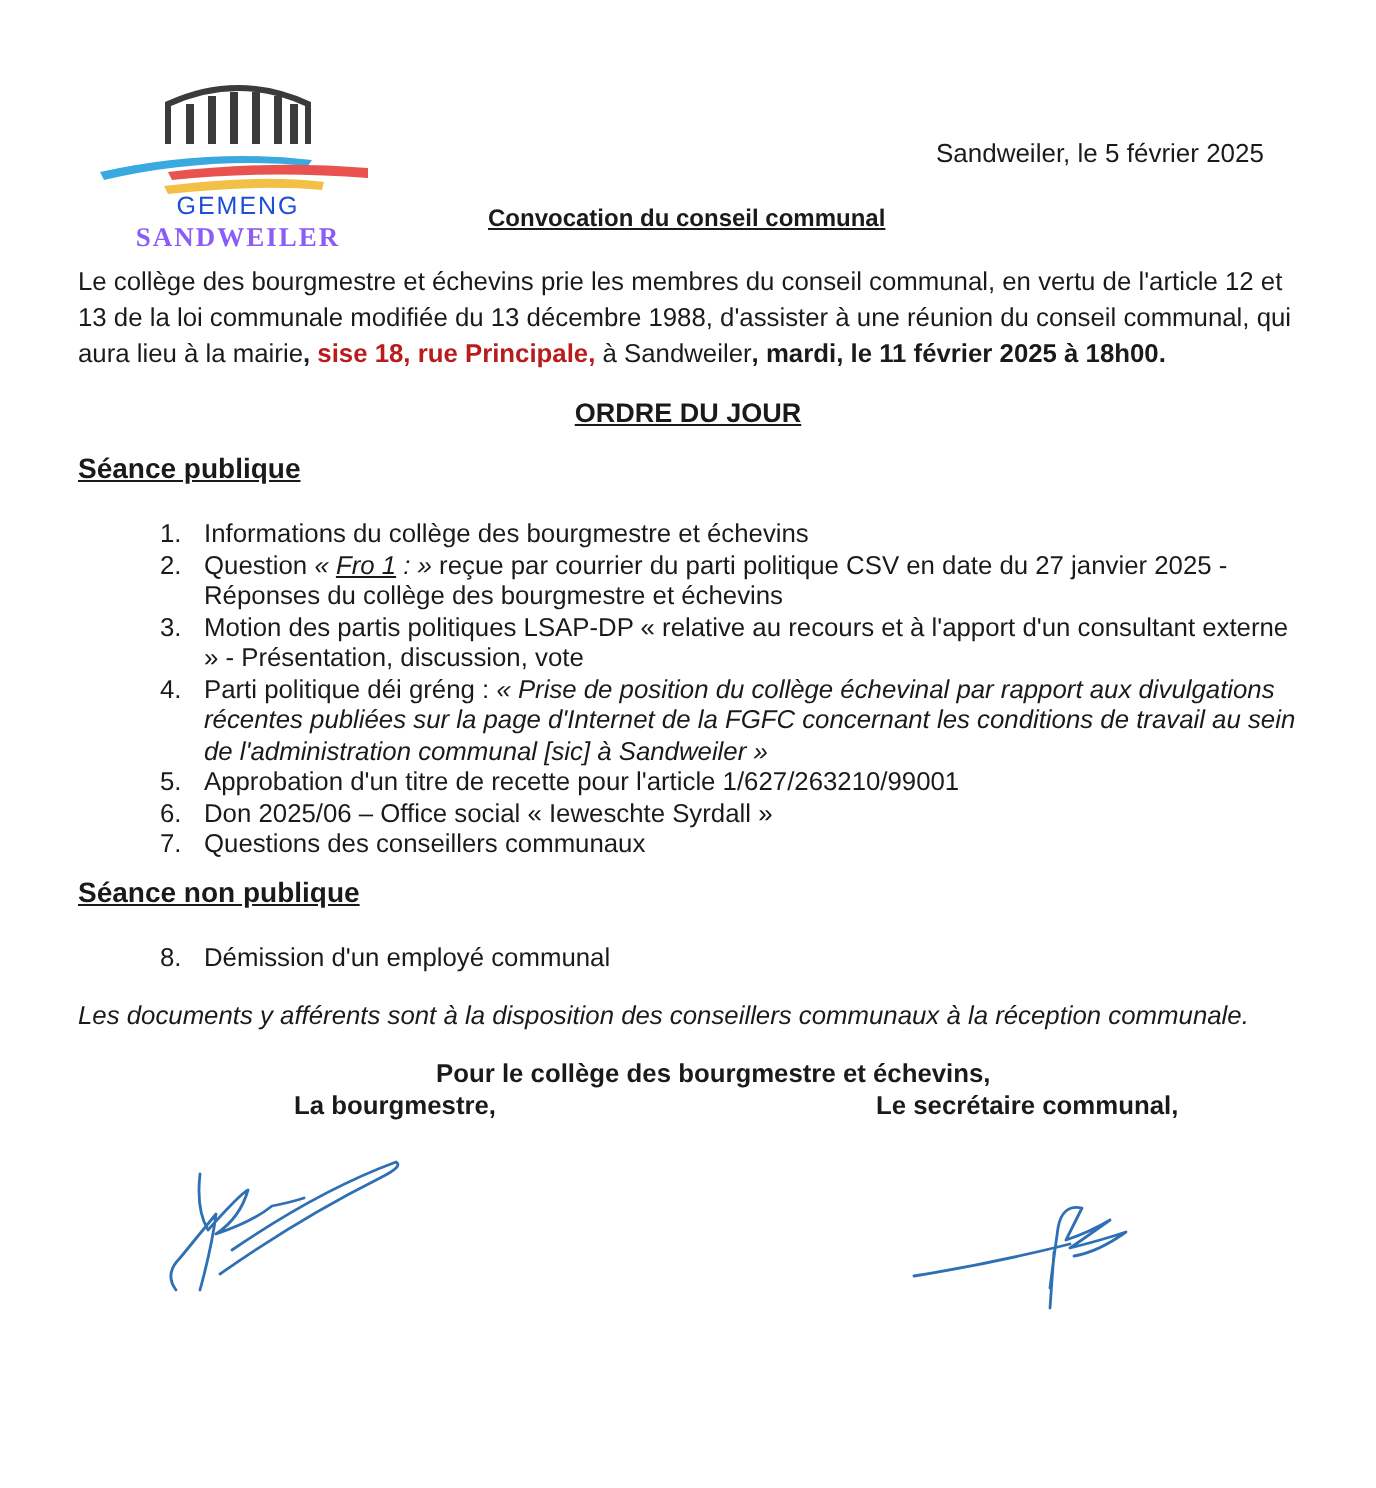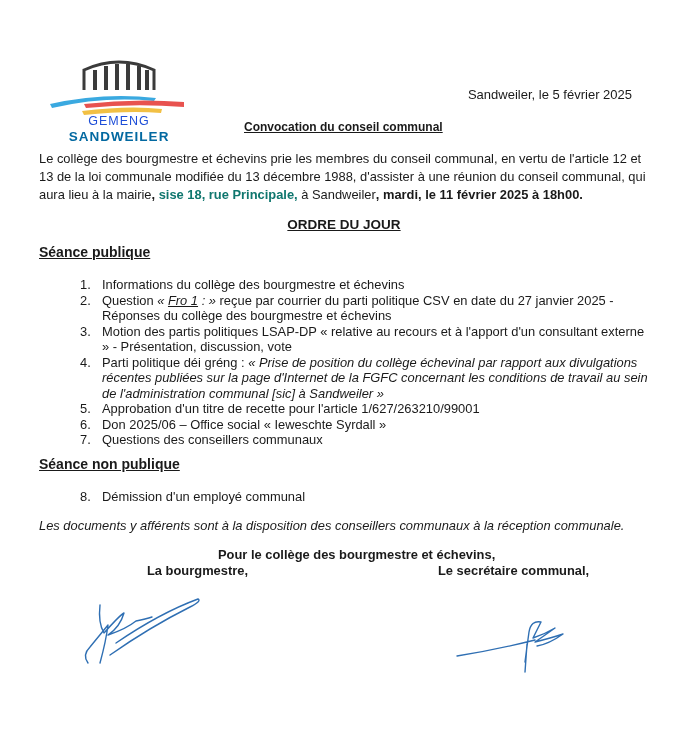--- a/index.html
+++ b/index.html
@@ -1,27 +1,27 @@
 <!DOCTYPE html>
 <html><head>
   <meta charset="utf-8">
   <style>
     html, body { margin: 0; padding: 0; background: #ffffff; }
     body { width: 688px; height: 744px; position: relative; overflow: hidden;
            font-family: "Liberation Sans", sans-serif; color: #1a1a1a; }
-    .abs { position: absolute; margin-top: 18px; }
+    .abs { position: absolute; }
     .logo { left: 44px; top: 38px; width: 150px; height: 90px; }
     .logo-text-1 { position: absolute; left: 0; width: 150px; top: 58px; text-align: center;
                    font-size: 12.5px; letter-spacing: 1px; color: #1d4ed8; }
     .logo-text-2 { position: absolute; left: 0; width: 150px; top: 73px; text-align: center;
-                   font-size: 13.5px; font-weight: bold; letter-spacing: 1px; color: #0369a1; }
+                   font-size: 13.5px; font-weight: bold; letter-spacing: 1px; color: #8b5cf6; font-family: Liberation Serif, serif; }
     .date { right: 56px; top: 69px; font-size: 13px; }
     .title { left: 244px; top: 102px; font-size: 12px; font-weight: bold; text-decoration: underline; }
     .intro { left: 39px; top: 132px; width: 612px; font-size: 12.9px; line-height: 18px; }
-    .intro .red { color: #0f766e; font-weight: bold; }
+    .intro .red { color: #b91c1c; font-weight: bold; }
     .intro .b { font-weight: bold; }
     .ordre { left: 0; width: 688px; top: 199px; text-align: center; font-size: 13.5px;
              font-weight: bold; text-decoration: underline; }
     .section-h { left: 39px; font-size: 14px; font-weight: bold; text-decoration: underline; }
     .agenda { left: 80px; width: 570px; font-size: 12.9px; line-height: 15.5px; }
     .item { display: flex; }
     .num { width: 22px; flex: 0 0 22px; }
     .txt { flex: 1; }
     .it { font-style: italic; }
     .u { text-decoration: underline; font-style: italic; }

